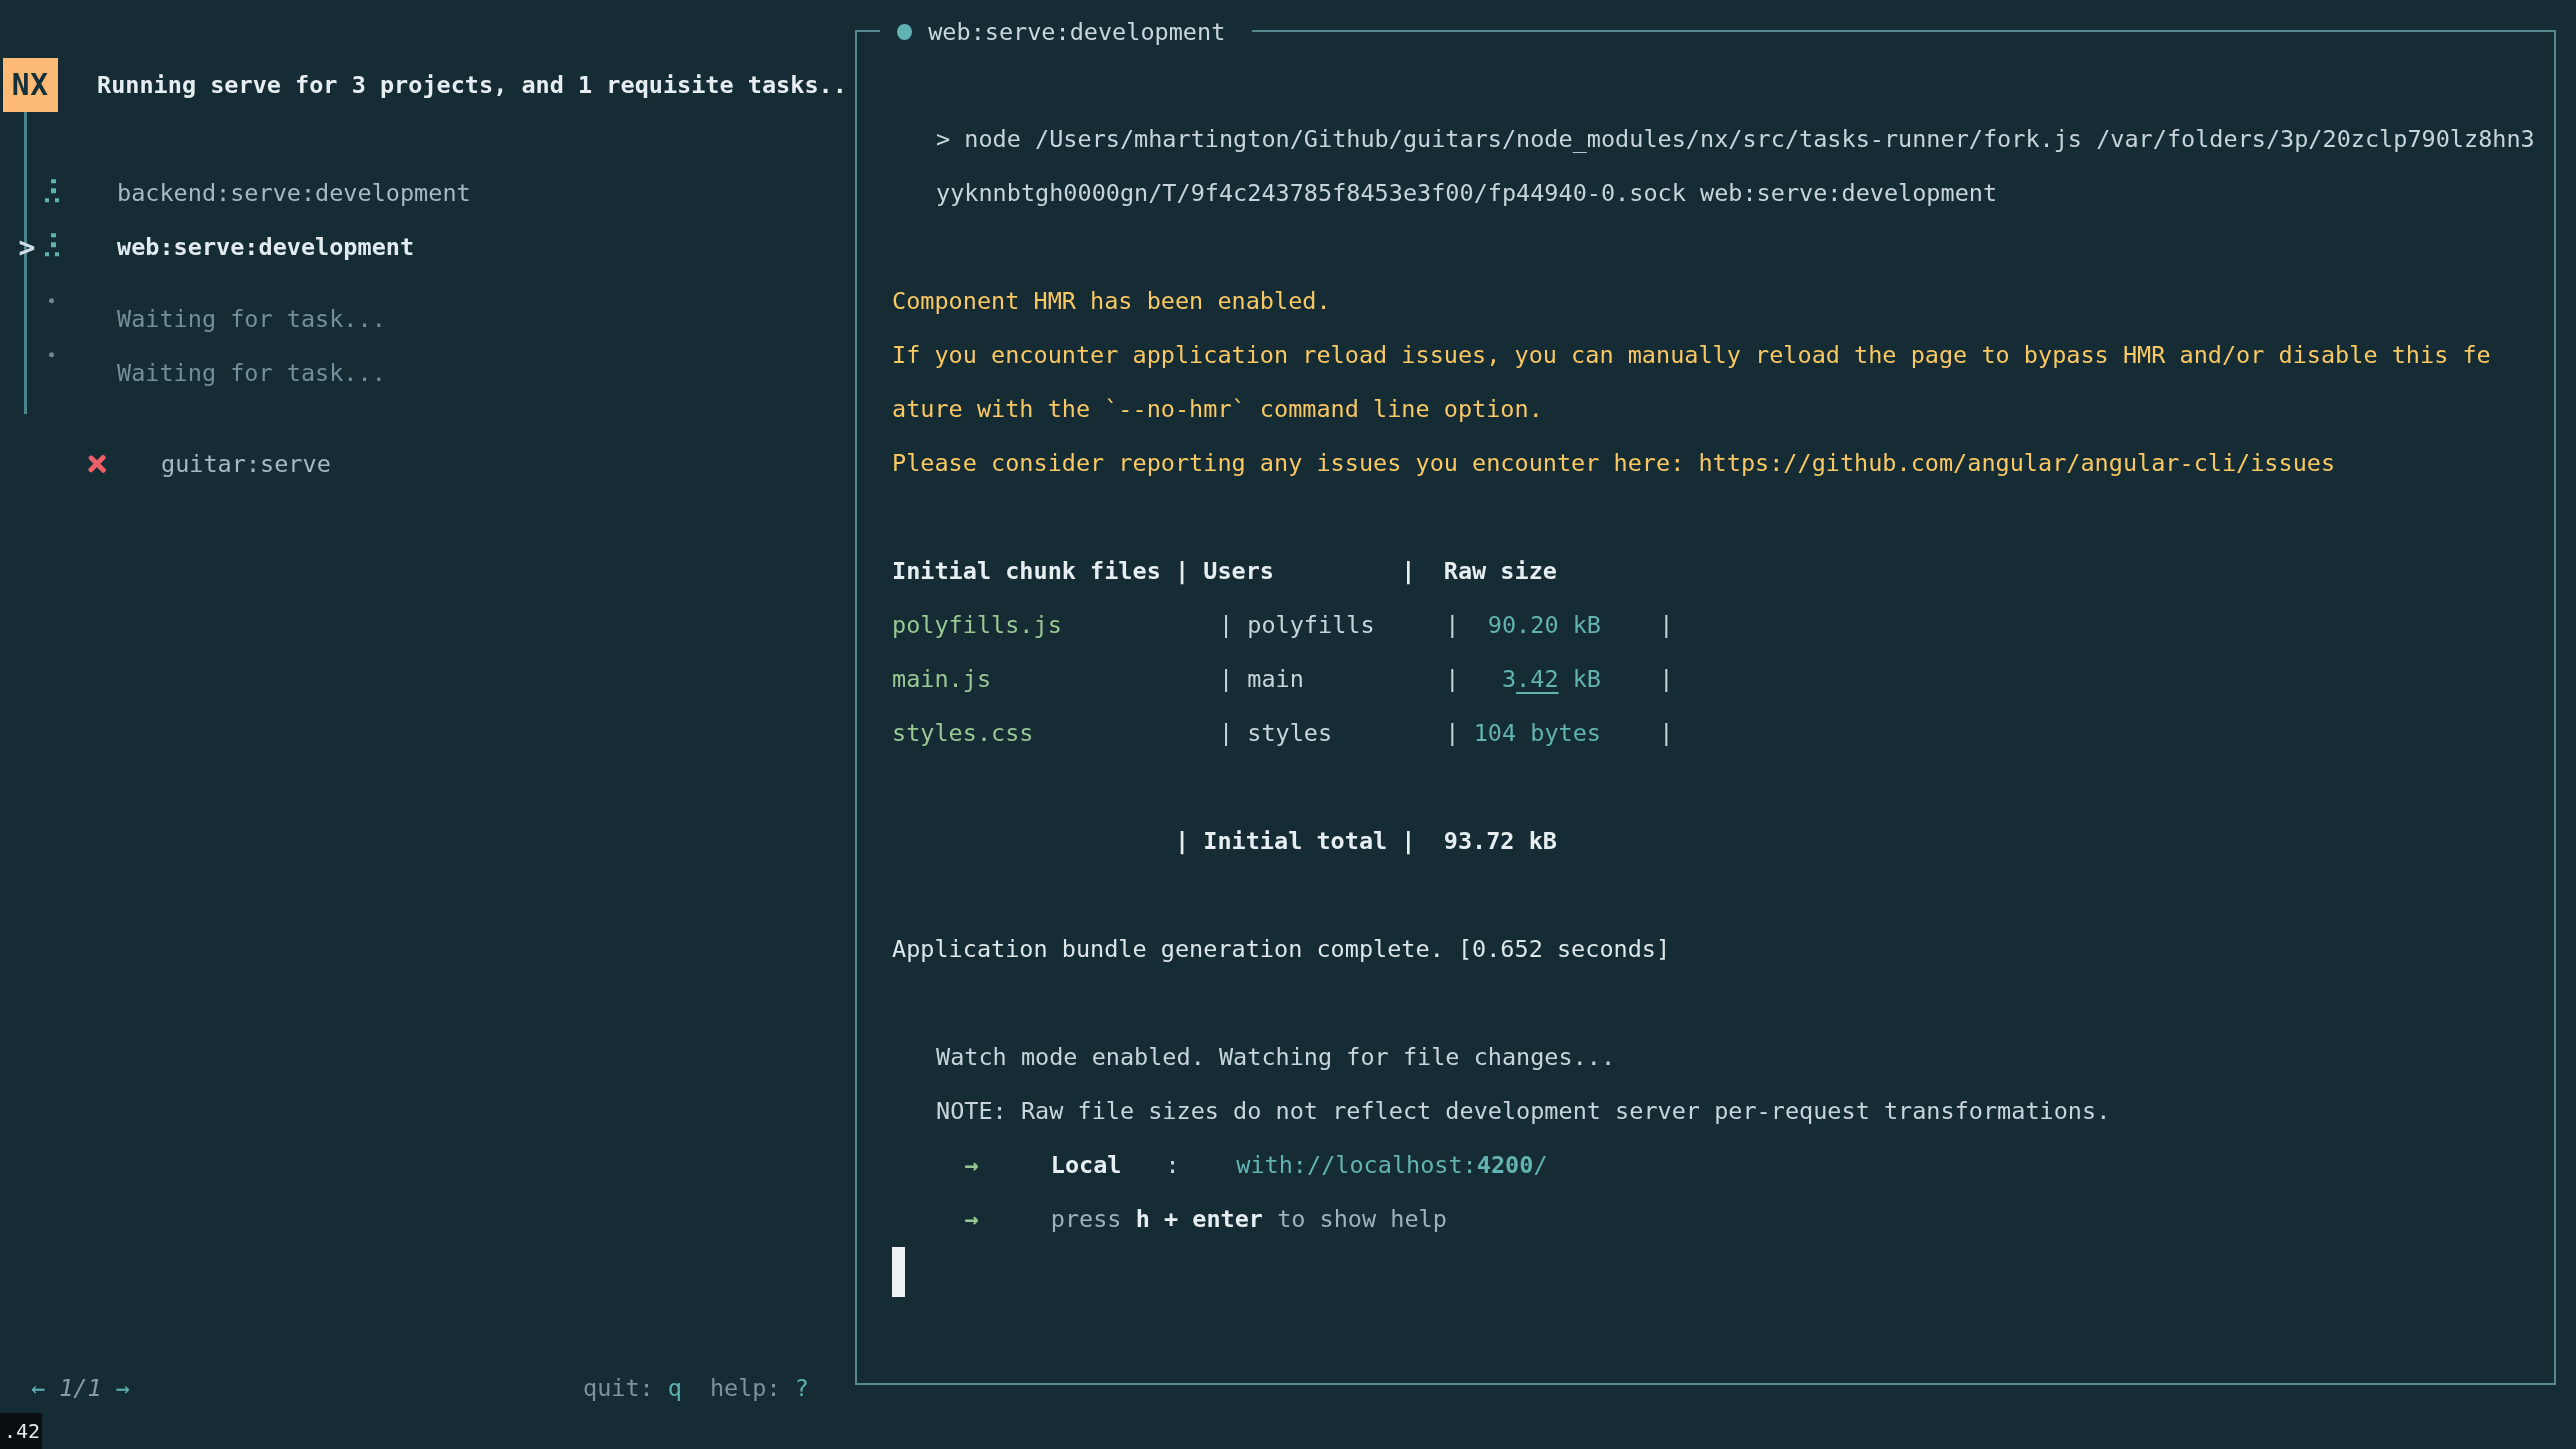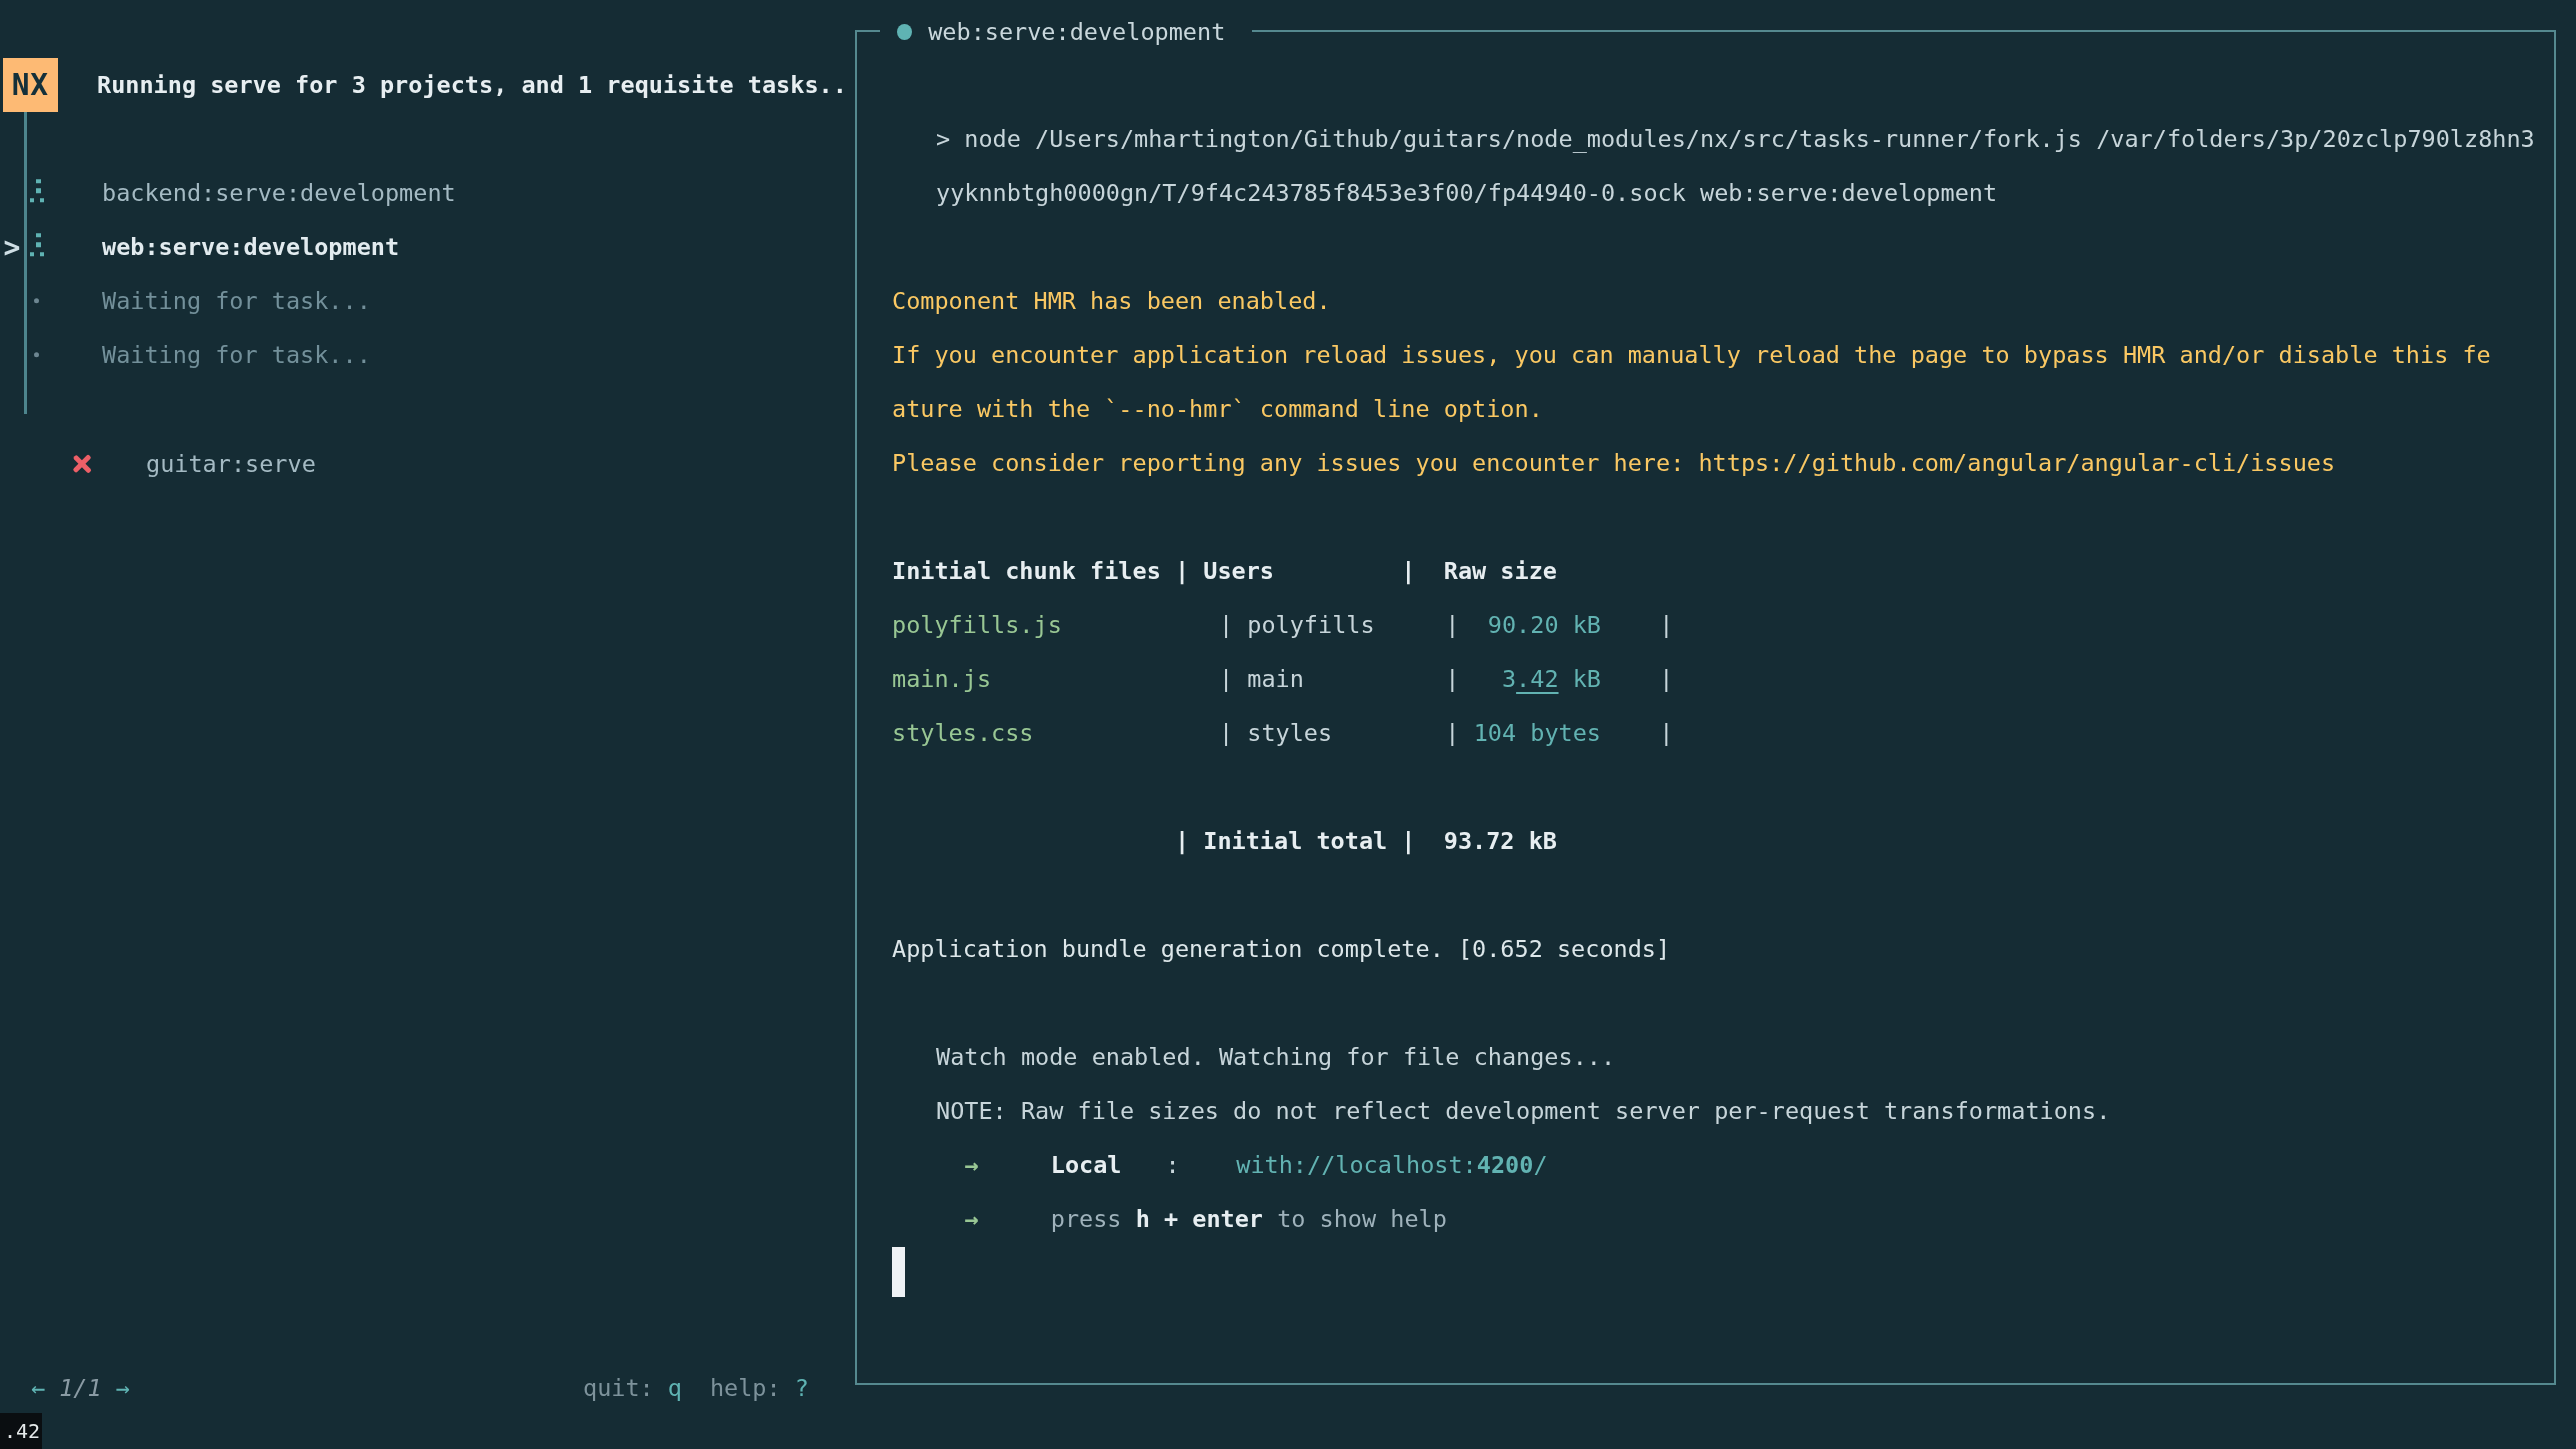--- a/index.html
+++ b/index.html
@@ -24,34 +24,34 @@
   .nx-badge{
     position:absolute;left:2.7px;top:58px;width:55px;height:54px;
     background:#fdba74;color:#14303a;font-weight:bold;font-size:29.5px;
     display:flex;align-items:center;justify-content:center;letter-spacing:0.7px;
   }
   .run-title{
     position:absolute;left:97px;top:58px;height:54px;line-height:54px;
     font-weight:bold;color:var(--bright);white-space:pre;
   }
   .vline{position:absolute;left:23.5px;top:112px;width:3.4px;height:302px;background:#4d858d;}
-  .task-group{position:absolute;left:0;width:852px;}
+  .task-group{position:absolute;left:15px;width:852px;}
   #group-0{top:166px;}
   #group-1{top:437px;padding-left:44px;}
   .task-row{position:relative;height:54px;}
   .pointer{
     position:absolute;left:3.4px;top:50%;transform:translateY(-50%);
     font-weight:bold;font-size:28px;color:#cfdfe5;
   }
   .tlabel{
     position:absolute;left:102px;top:50%;transform:translateY(-50%);
     color:#a4bac3;white-space:pre;
   }
   .task-row.selected .tlabel{color:#e2ebef;font-weight:bold;}
-  .task-row.waiting .tlabel{color:#73909a;}
+  .task-row.waiting .tlabel{color:#73909a;margin-top:18px;}
   .ticon{position:absolute;top:50%;transform:translateY(-50%);}
   .icon-spinner{left:29.5px;width:16px;height:29.5px;}
   .icon-spinner i{position:absolute;width:4.7px;height:4.7px;background:var(--teal);}
   .icon-spinner i:nth-child(1){left:6.7px;top:0.7px;}
   .icon-spinner i:nth-child(2){left:6.7px;top:10px;}
   .icon-spinner i:nth-child(3){left:0;top:19.5px;}
   .icon-spinner i:nth-child(4){left:10px;top:19.5px;}
   .icon-dot{left:34px;width:5.4px;height:5.4px;border-radius:50%;background:#6d8691;}
   .icon-cross{left:28px;width:20px;height:20px;}
   .icon-cross::before,.icon-cross::after{

